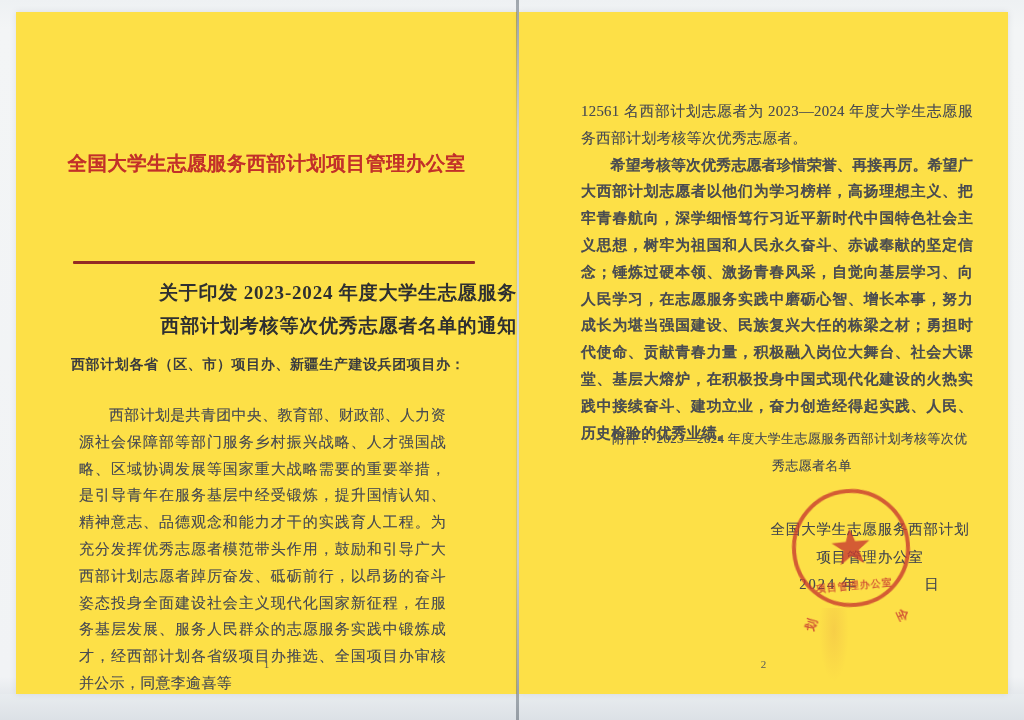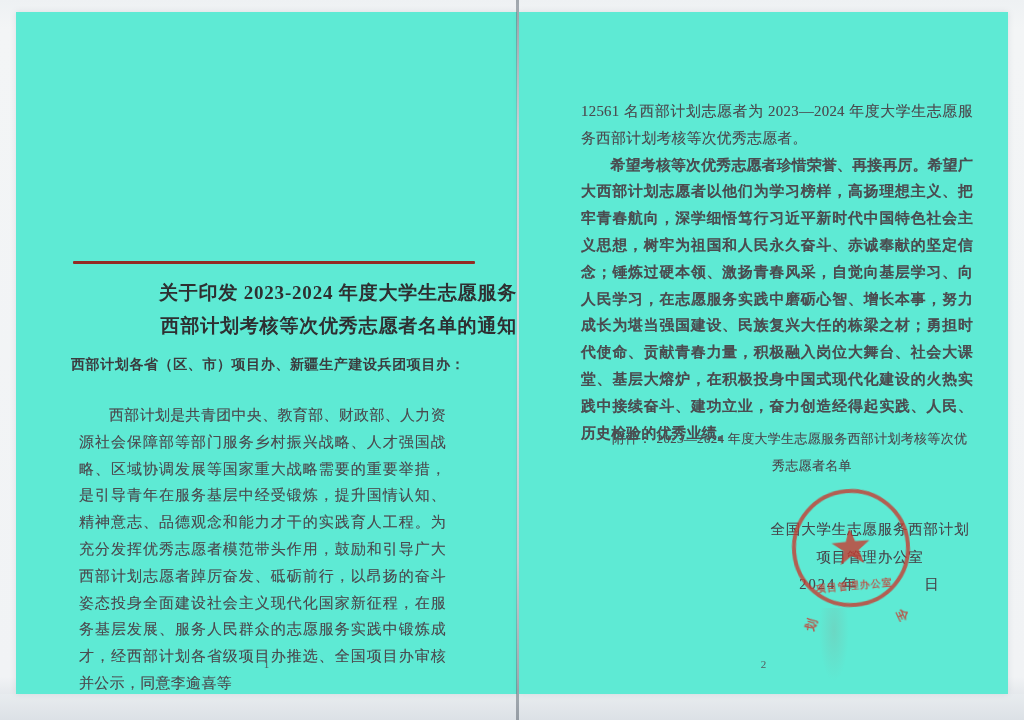--- a/index.html
+++ b/index.html
@@ -3,21 +3,21 @@
 <meta charset="utf-8">
 <style>
   html,body{margin:0;padding:0;}
   body{
     width:1024px;height:720px;overflow:hidden;position:relative;
     background:linear-gradient(180deg,#eef1f3 0%,#f3f5f6 4%,#f1f3f5 94%,#e2e6ea 97%,#dde2e6 100%);
     font-family:"Liberation Serif","DejaVu Serif",serif;
   }
   .scan{position:absolute;inset:0;}
   .page{
-    position:absolute;top:12px;height:682px;background:#5eead4;z-index:1;
+    position:absolute;top:12px;height:682px;background:#fde047;z-index:1;
     box-shadow:0 0 6px rgba(120,130,140,0.18);
   }
   .page-1{left:16px;width:501px;}
   .page-2{left:519px;width:489px;}
   .spine{
     position:absolute;left:516px;top:0;width:3px;height:720px;z-index:2;
     background:linear-gradient(180deg,
       rgba(95,105,115,0.55) 0%,
       rgba(140,150,160,0.28) 18%,
       rgba(165,175,185,0.18) 45%,
@@ -94,20 +94,21 @@
   }
 </style>
 </head>
 <body>
 
 <div class="scan">
 
   <div class="bottom-shade"></div>
 
   <div class="page page-1">
+    <div class="org-header">全国大学生志愿服务西部计划项目管理办公室</div>
     <div class="red-rule"></div>
     <div class="notice-title">
       <div>关于印发 2023-2024 年度大学生志愿服务</div>
       <div>西部计划考核等次优秀志愿者名单的通知</div>
     </div>
     <div class="salutation">西部计划各省（区、市）项目办、新疆生产建设兵团项目办：</div>
     <div class="p1-body body-text">
       <p>西部计划是共青团中央、教育部、财政部、人力资源社会保障部等部门服务乡村振兴战略、人才强国战略、区域协调发展等国家重大战略需要的重要举措，是引导青年在服务基层中经受锻炼，提升国情认知、精神意志、品德观念和能力才干的实践育人工程。为充分发挥优秀志愿者模范带头作用，鼓励和引导广大西部计划志愿者踔厉奋发、砥砺前行，以昂扬的奋斗姿态投身全面建设社会主义现代化国家新征程，在服务基层发展、服务人民群众的志愿服务实践中锻炼成才，经西部计划各省级项目办推选、全国项目办审核并公示，同意李逾喜等</p>
     </div>
     <div class="page-num">1</div>

